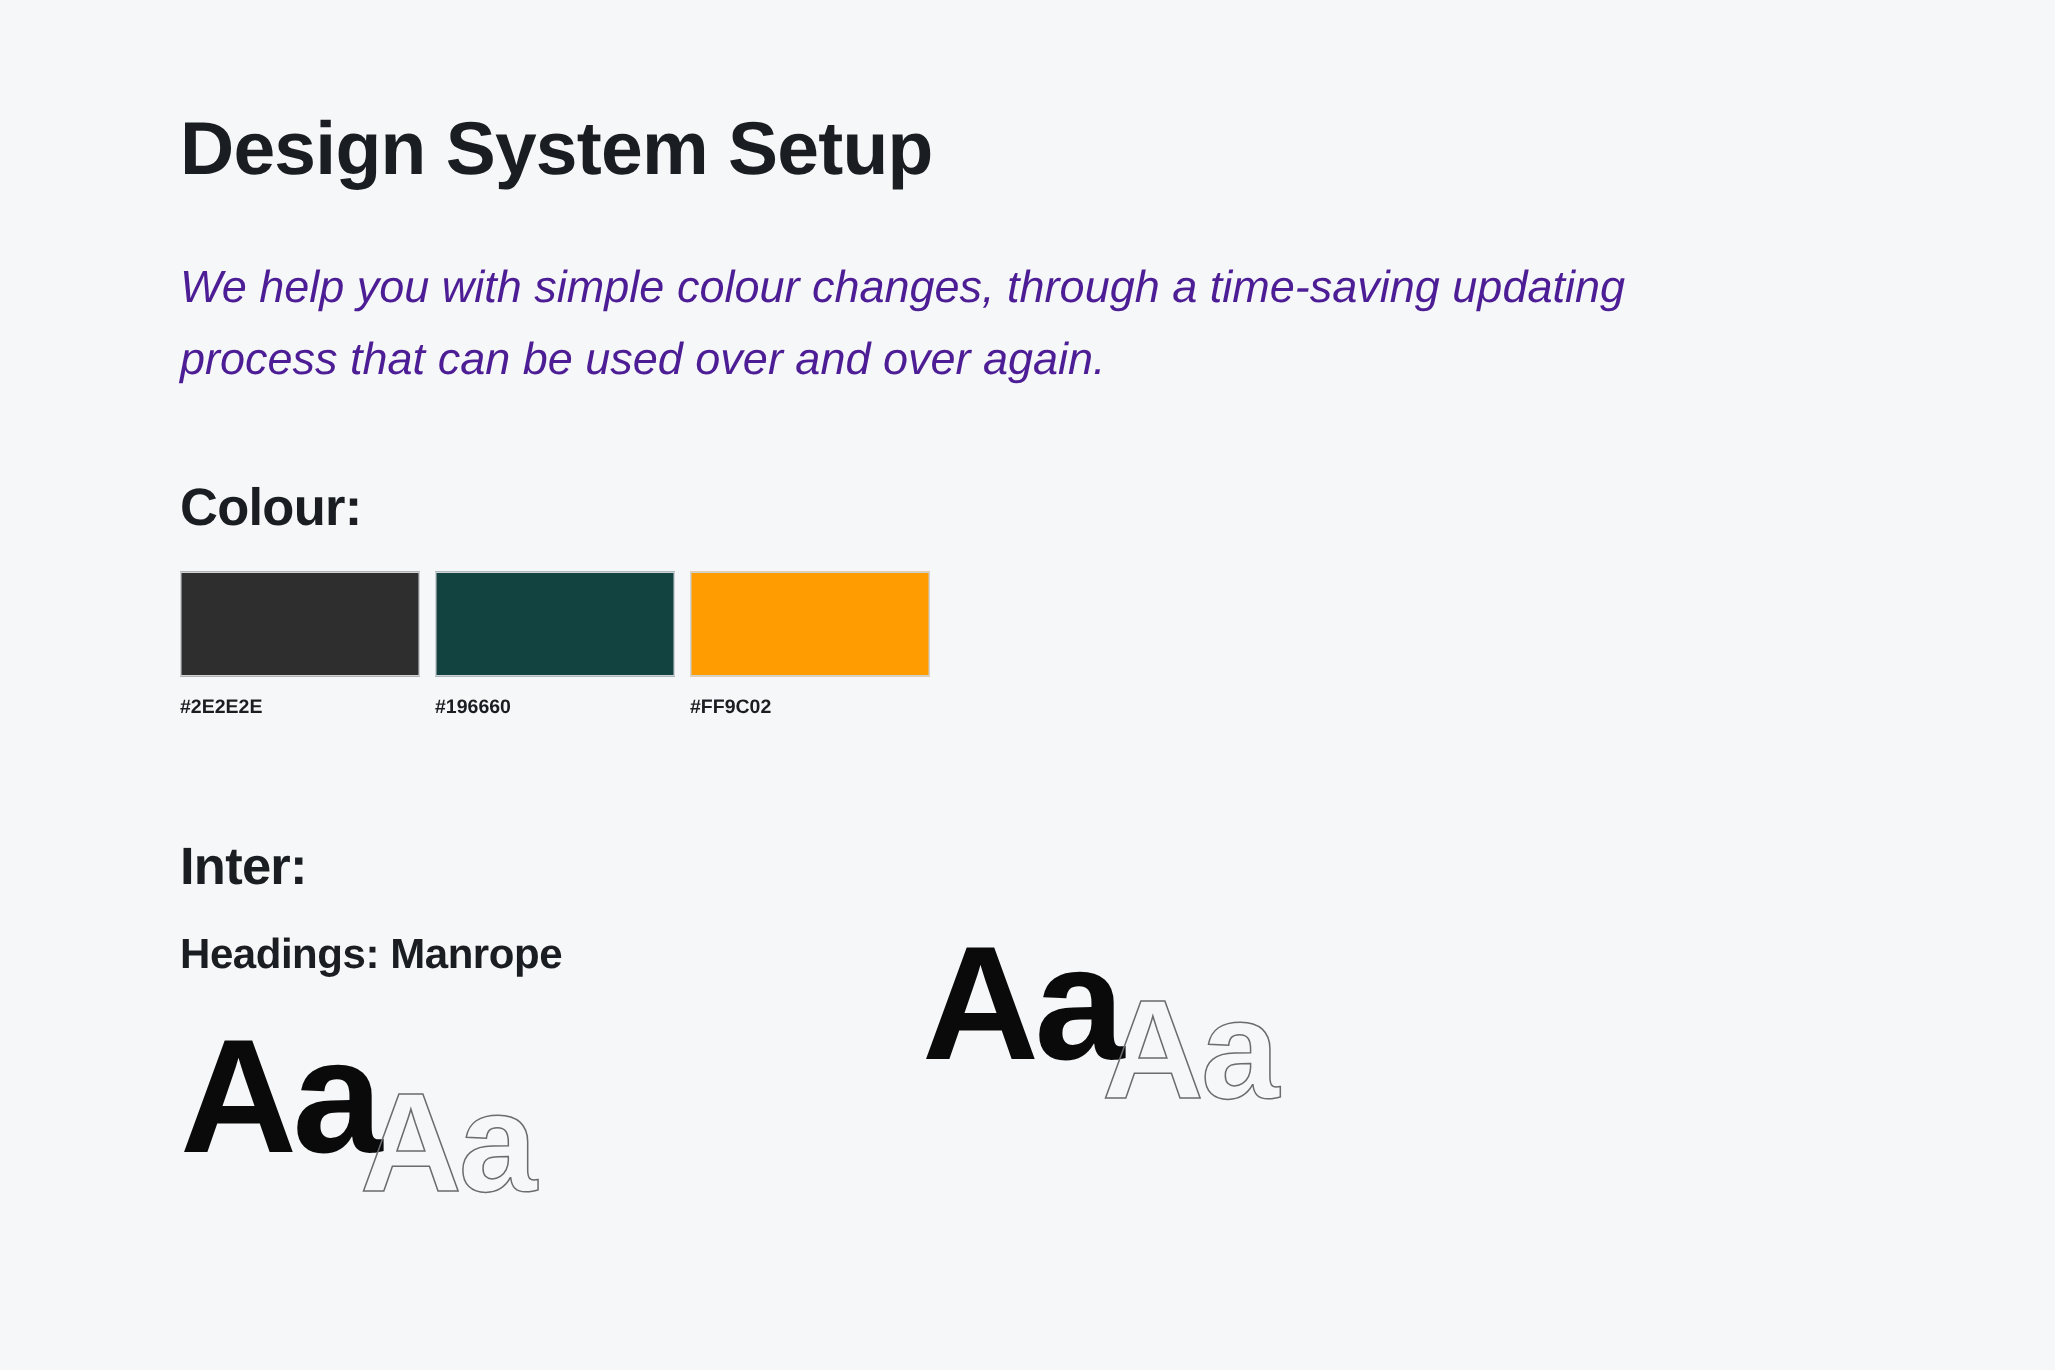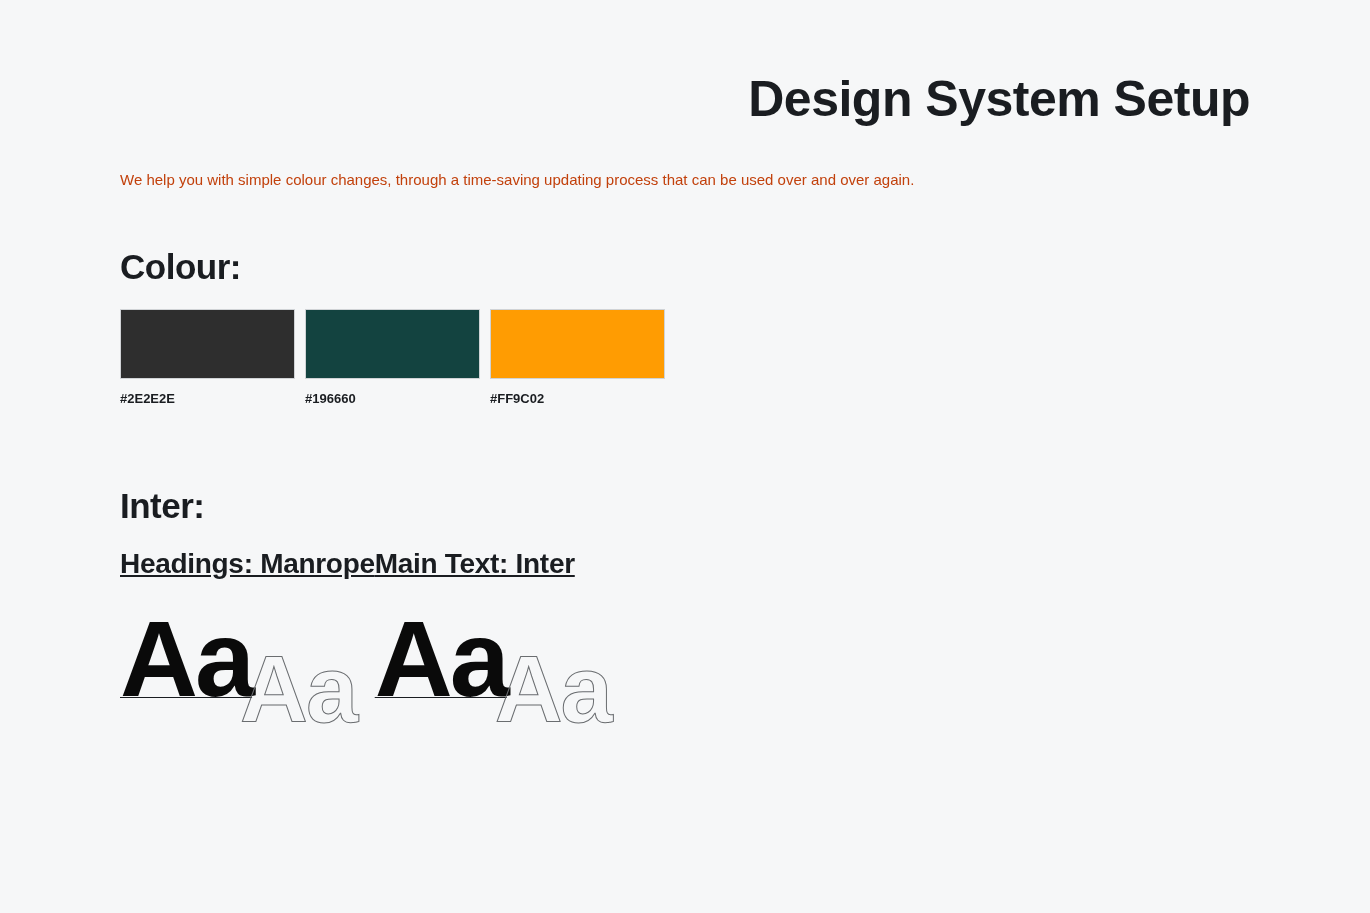--- a/index.html
+++ b/index.html
@@ -15,58 +15,58 @@
     padding: 70px 120px 0 120px;
     color: #1a1d21;
     overflow: hidden;
   }
   .page-title {
     font-size: 50px;
     font-weight: 800;
     letter-spacing: -0.5px;
     color: #1a1d21;
     margin-bottom: 40px;
-    text-align: right;
   }
   .description {
-    font-size: 15px;
+    font-size: 30px;
     line-height: 1.6;
-    color: #c2410c;
+    color: #4c1d95;
     max-width: 980px;
     margin-bottom: 55px;
+    font-style: italic;
   }
   .section-heading {
     font-size: 35px;
     font-weight: 800;
     color: #1a1d21;
     margin-bottom: 22px;
     letter-spacing: -0.5px;
   }
   .swatch-row {
     display: flex;
     gap: 10px;
     margin-bottom: 80px;
   }
   .swatch-item {
-    width: 175px;
+    width: 160px;
   }
   .swatch-box {
     height: 70px;
     width: 100%;
     border: 1px solid #d0d3d6;
   }
   .swatch-label {
     font-size: 13px;
     font-weight: 600;
     margin-top: 12px;
     color: #1a1d21;
   }
   .font-row {
     display: flex;
-    text-decoration: underline;
+    gap: 240px;
   }
   .font-col {
     flex: 0 0 auto;
   }
   .font-label {
     font-size: 28px;
     font-weight: 800;
     color: #1a1d21;
     margin-bottom: 30px;
     letter-spacing: -0.3px;
@@ -122,19 +122,18 @@
 
 <div class="font-row">
   <div class="font-col">
     <div class="font-label">Headings: Manrope</div>
     <div class="aa-wrap">
       <span class="aa-solid">Aa</span>
       <span class="aa-outline">Aa</span>
     </div>
   </div>
   <div class="font-col">
-    <div class="font-label">Main Text: Inter</div>
     <div class="aa-wrap">
       <span class="aa-solid">Aa</span>
       <span class="aa-outline">Aa</span>
     </div>
   </div>
 </div>
 
 </body></html>

